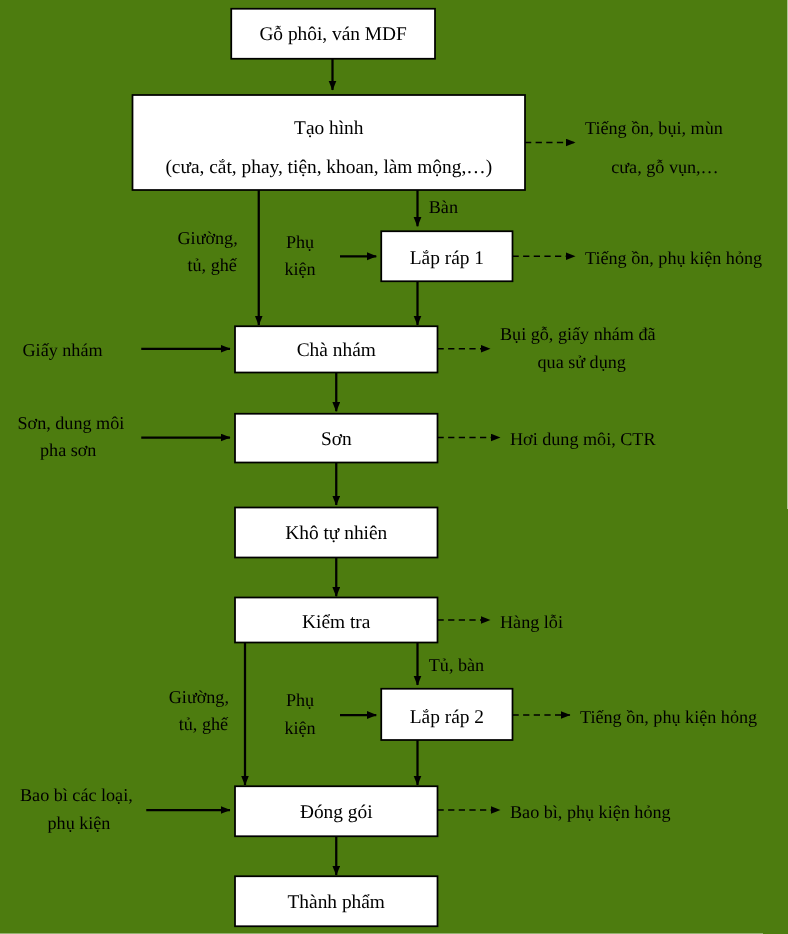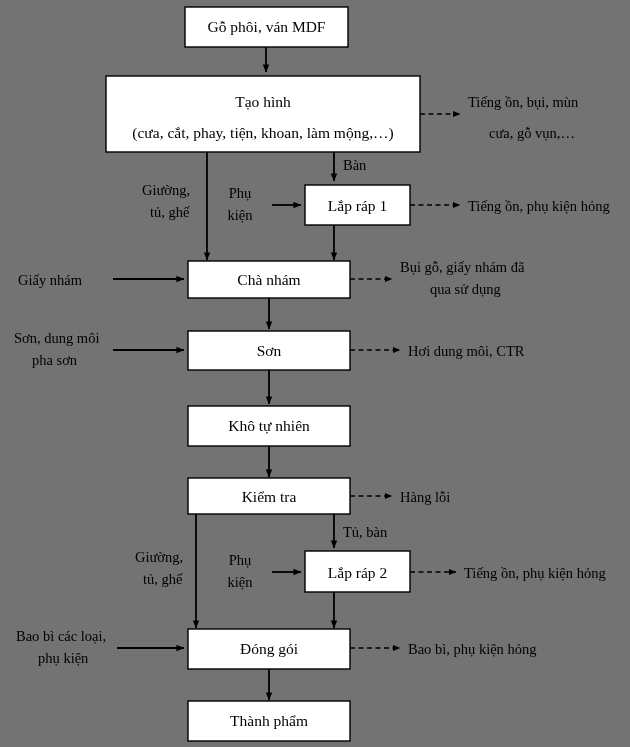--- a/index.html
+++ b/index.html
@@ -4,21 +4,21 @@
 <style>
   html, body {
     margin: 0;
     padding: 0;
     background: #ffffff;
   }
   #page {
     position: relative;
     width: 630px;
     height: 747px;
-    background: #737373;
+    background: #4d7c0f;
     font-family: "Liberation Serif", "DejaVu Serif", serif;
     overflow: hidden;
   }
   svg#flow {
     position: absolute;
     left: 0;
     top: 0;
     width: 630px;
     height: 747px;
   }

